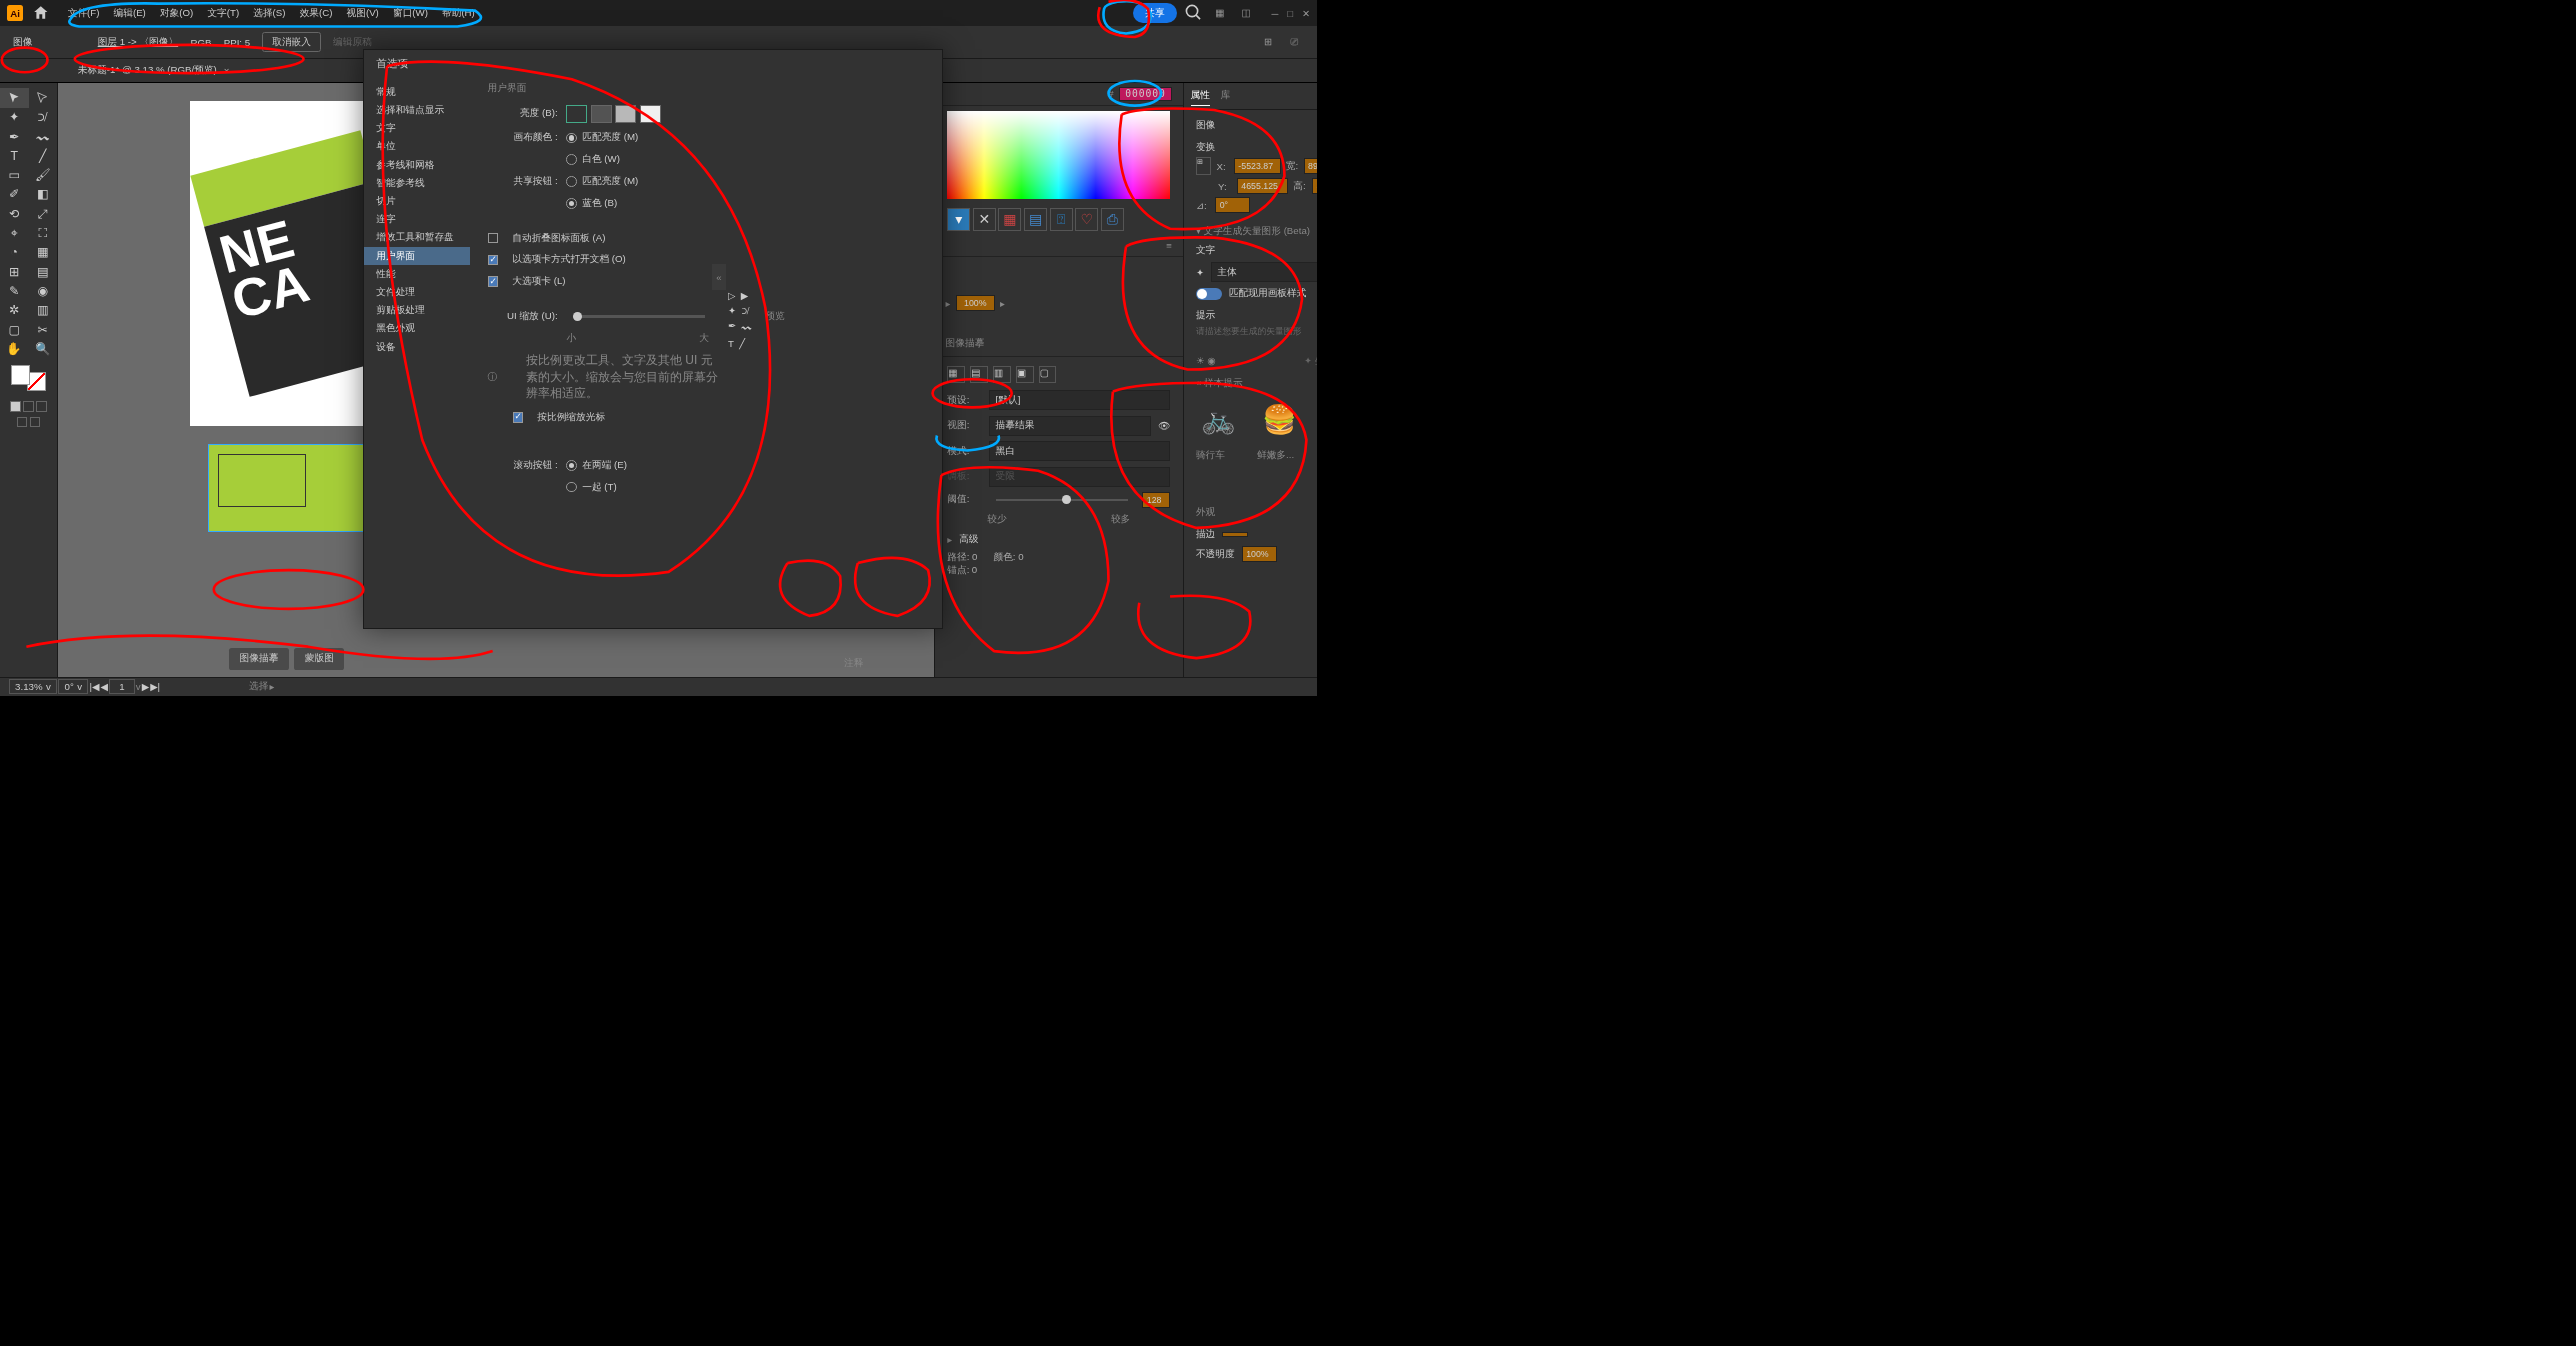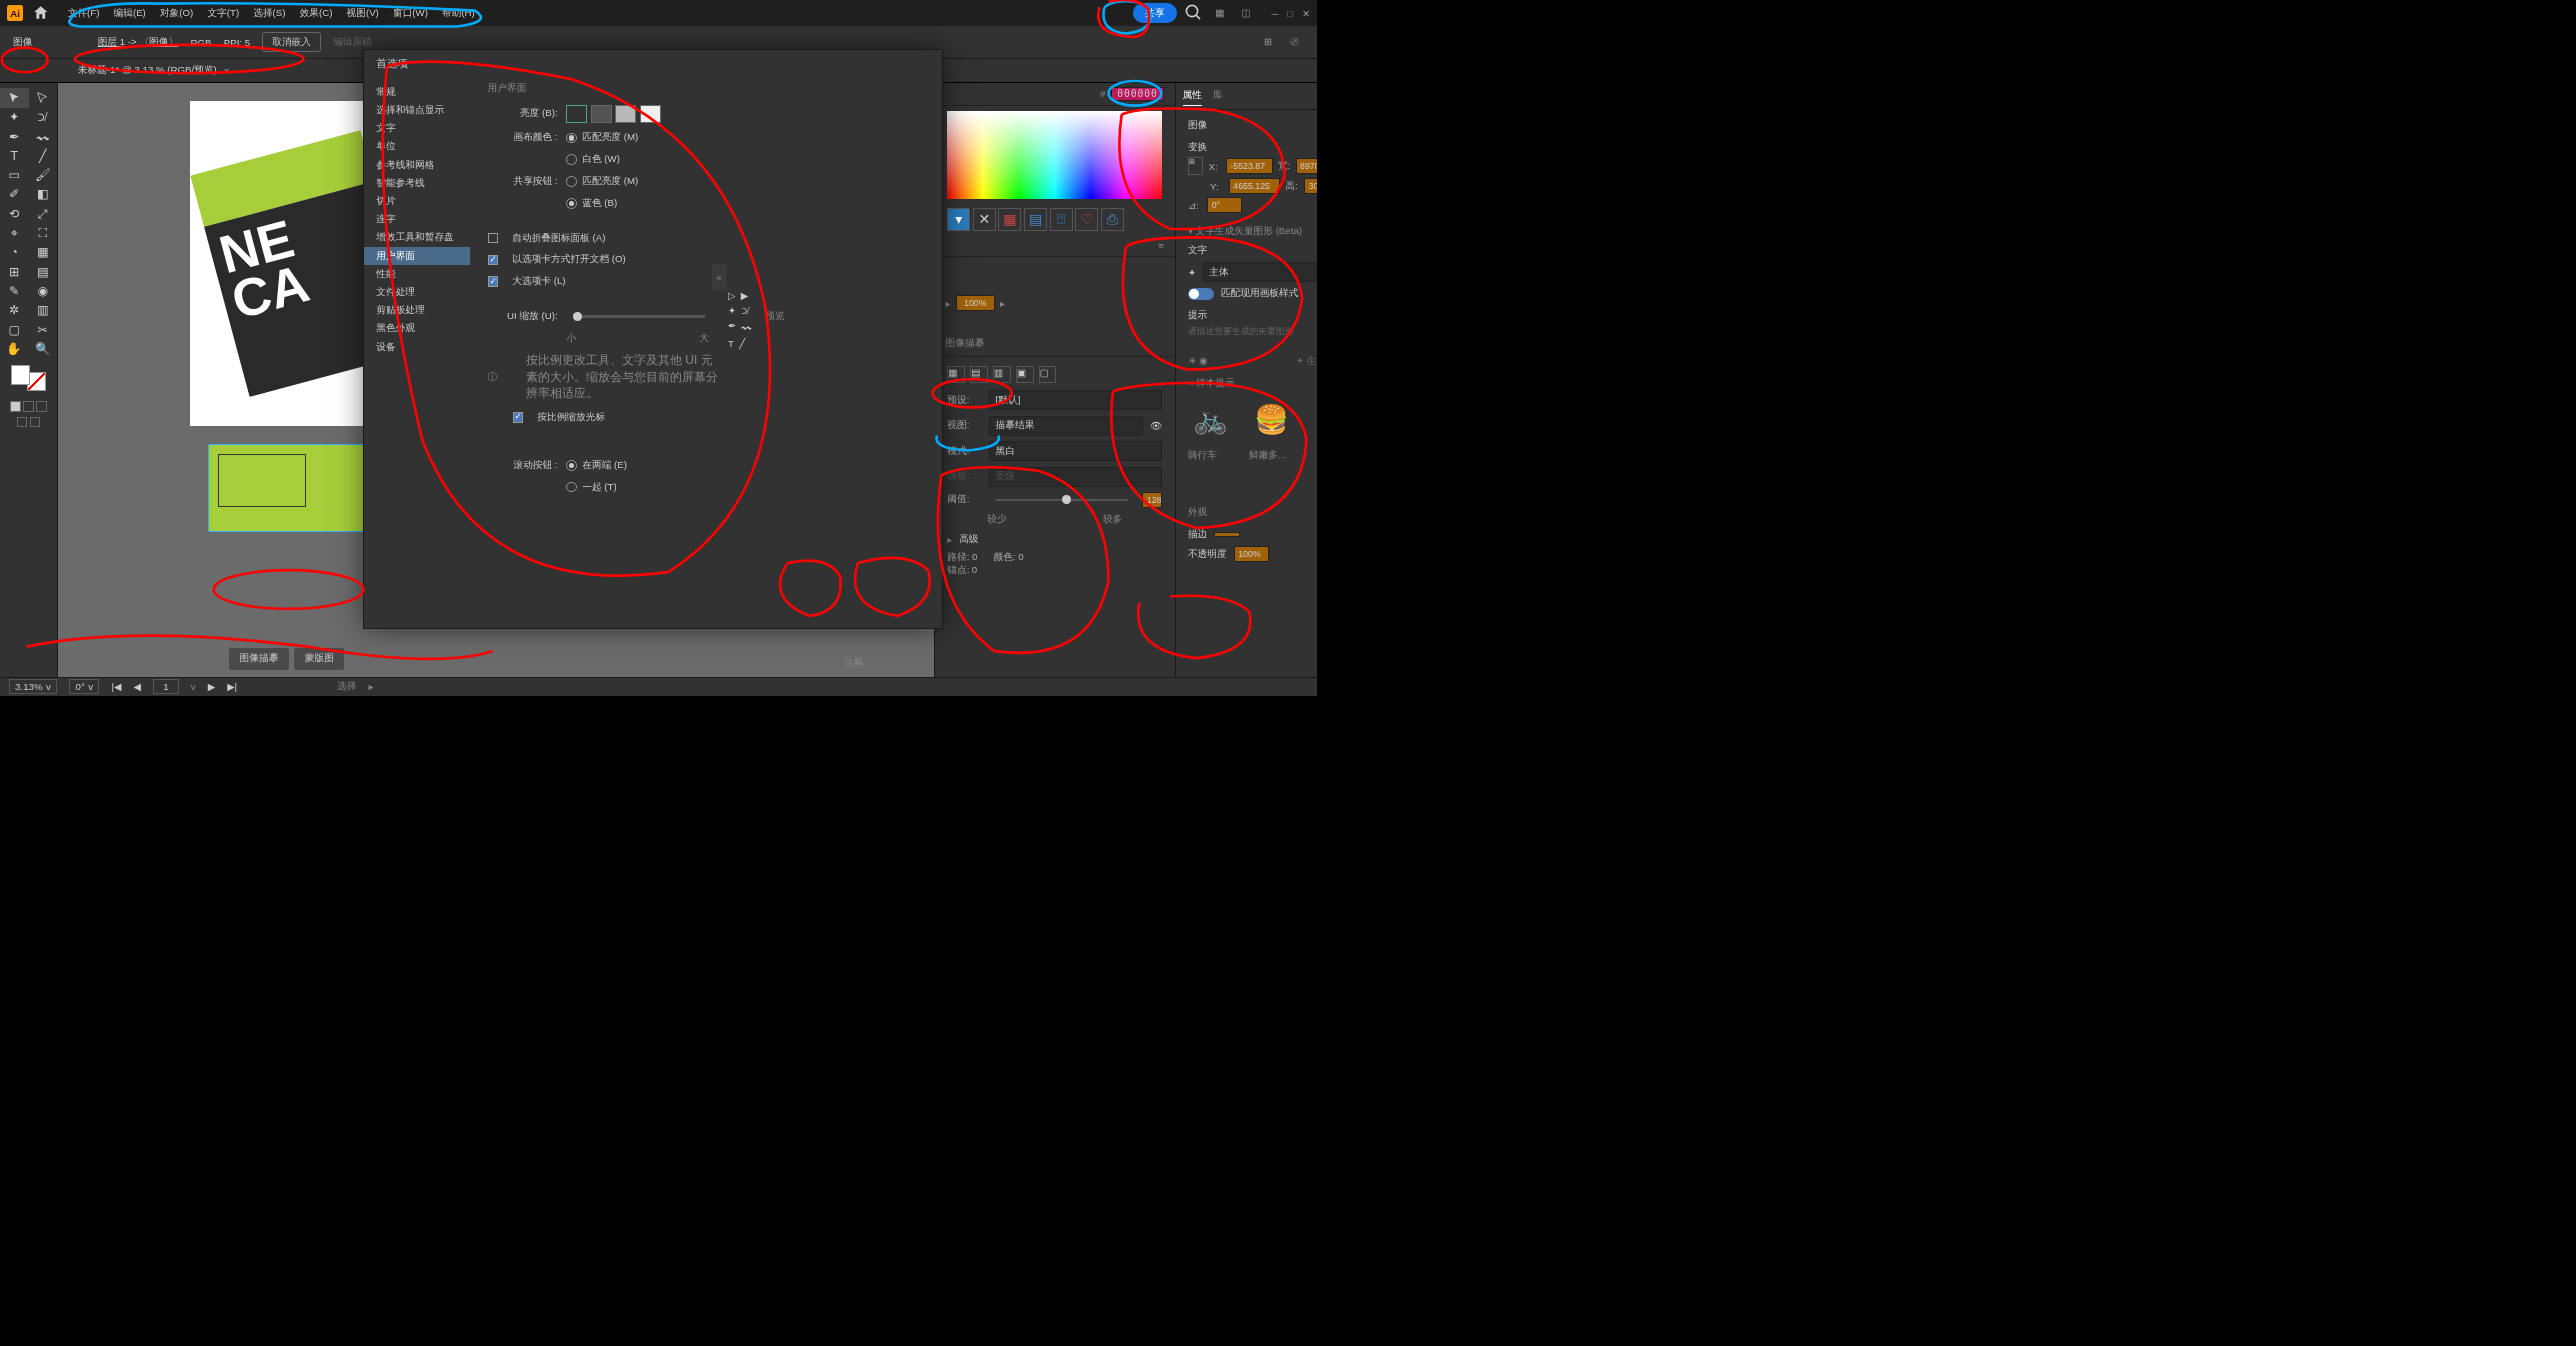--- a/index.html
+++ b/index.html
@@ -60,21 +60,21 @@
 .radio.on::after{content:"";width:5.3px;height:5.3px;background:#ccc;border-radius:50%;position:absolute;top:1.8px;left:1.8px}
 .cbox{width:10.6px;height:10.6px;border:0.9px solid #999;display:inline-block;margin-right:5.3px;vertical-align:middle;position:relative}
 .cbox.on{background:#4a7ab8}
 .cbox.on::after{content:"✓";position:absolute;top:-1.8px;left:0.9px;color:#fff;font-size:8.8px}
 .slider{width:132px;height:2.6px;background:#555;position:relative;margin:0 7px}
 .slider-thumb{width:8.8px;height:8.8px;background:#ccc;border-radius:50%;position:absolute;top:-3.5px;left:0}
 .dlg-info{color:#888;font-size:12px;margin-left:12px;line-height:1.4}
 .dlg-footer{padding:8.8px 17.6px;display:flex;justify-content:flex-end;gap:8.8px}
 .dlg-ok{border:0.9px solid #999;background:none;color:#ccc;padding:4.4px 17.6px;border-radius:12.3px;cursor:pointer}
 .dlg-cancel{background:#1473e6;color:#fff;padding:4.4px 17.6px;border:none;border-radius:12.3px;cursor:pointer}
-.statusbar{position:absolute;bottom:0;left:0;right:0;height:19.3px;background:#323232;display:flex;align-items:center;padding:0 8.8px;gap:12px;color:#ccc;font-size:8.8px;border-top:0.9px solid #1a1a1a}
+.statusbar{position:absolute;bottom:0;left:0;right:0;height:19.3px;background:#323232;display:flex;align-items:center;padding:0 8.8px;gap:1px;color:#ccc;font-size:8.8px;border-top:0.9px solid #1a1a1a}
 .statusbar .sel-text{margin-left:88px;color:#888}
 .sb-dd{border:0.9px solid #555;padding:0.9px 5.3px;display:flex;align-items:center;gap:3.5px}
 .panel-tabs{display:flex;border-bottom:0.9px solid #1a1a1a;padding:3.5px 7px;gap:10.6px}
 .panel-tabs span{color:#888;cursor:pointer;padding:2.6px 0}
 .panel-tabs span.act{color:#fff;border-bottom:1.8px solid #fff}
 .prop-body{padding:8.8px 12.3px;font-size:9.7px}
 .prop-section{color:#ccc;margin-bottom:3.5px}
 .tf-row{display:flex;gap:5.3px;align-items:center;margin:3.5px 0}
 .tf-lbl{color:#aaa;width:14px}
 .tf-val{background:#a16207;border:0.9px solid #222;color:#ccc;padding:1.8px 3.5px;width:53px;font-size:8.8px}
@@ -308,21 +308,21 @@
           </div>
         <div class="trace-row">
             <label style="color:#555">调板:</label>
             <div class="dd" style="color:#555">受限</div>
           </div>
         <div class="trace-row">
             <label>阈值:</label>
             <div class="slider">
               <div class="slider-thumb" style="left:50%"></div>
             </div>
-            <span class="tf-val" style="width:20px">128</span>
+            <span class="tf-val" style="width:28px">128</span>
           </div>
         <div style="display:flex;justify-content:space-between;padding:0 40px;color:#888;font-size:8.8px">
             <span>较少</span>
             <span>较多</span>
           </div>
         <div class="trace-row" style="margin-top:7px">
             <span style="color:#888">▸ </span>
             <span>高级</span>
           </div>
         <div style="display:flex;gap:16px;color:#aaa;font-size:8.8px;margin-top:5.3px">

